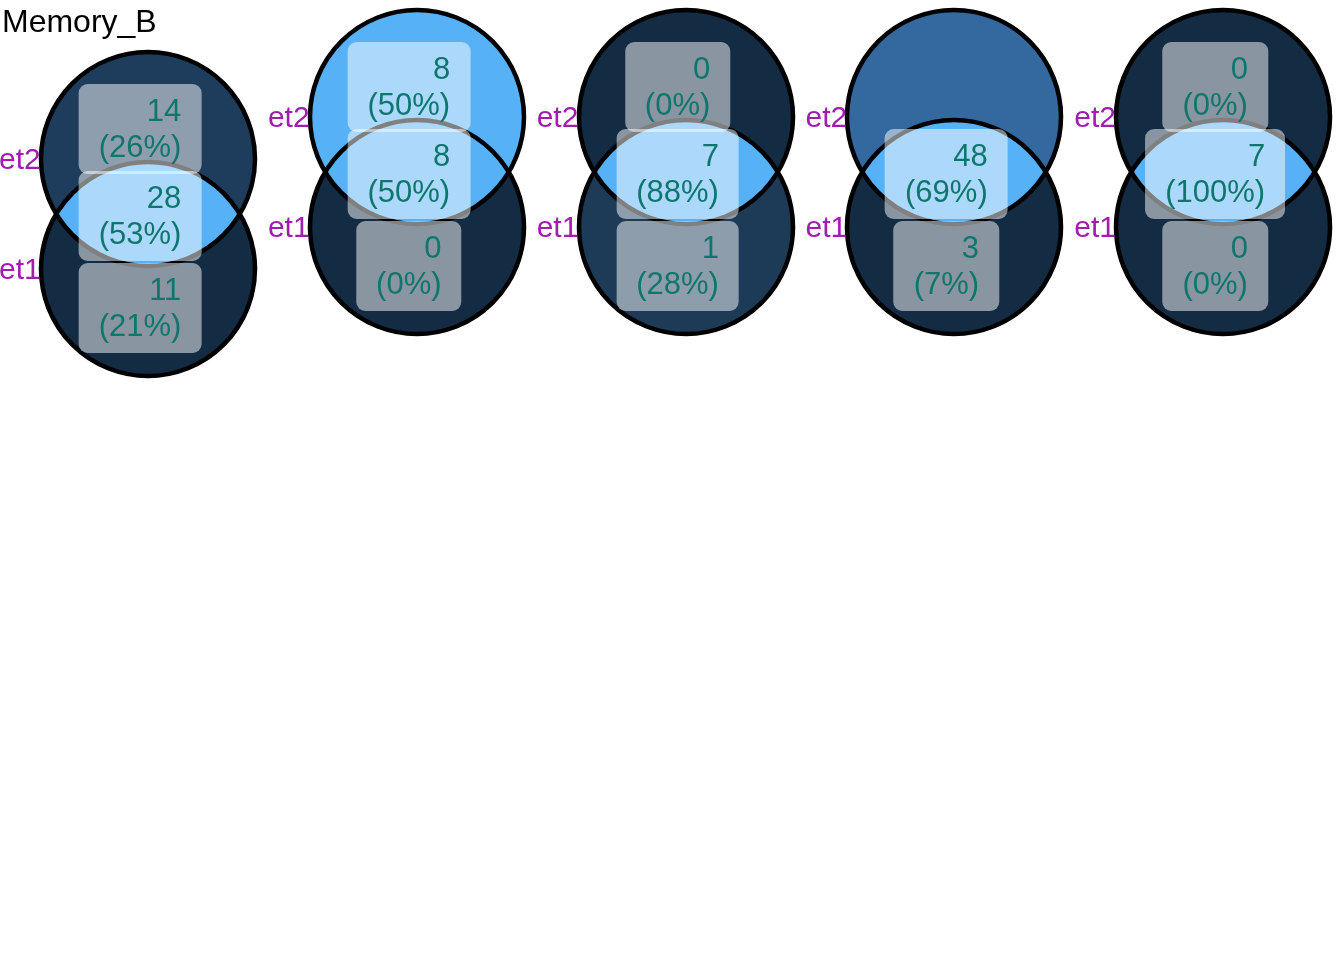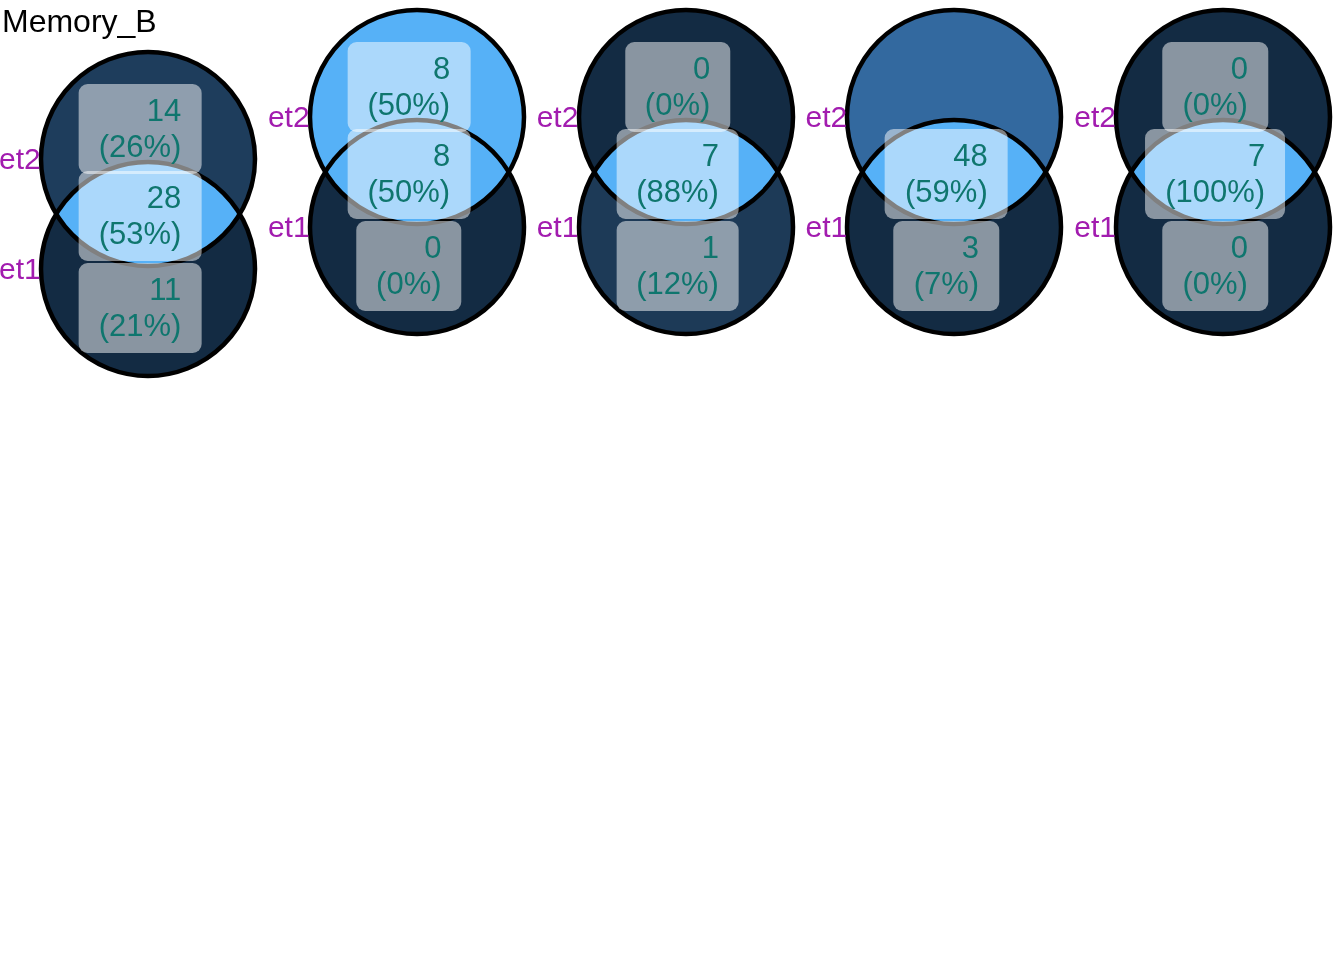--- a/index.html
+++ b/index.html
@@ -136,39 +136,39 @@
         <div class="region-label r-top">
           <div>0</div>
           <div>(0%)</div>
         </div>
         <div class="region-label r-mid">
           <div>7</div>
           <div>(88%)</div>
         </div>
         <div class="region-label r-bot">
           <div>1</div>
-          <div>(12%)</div>
+          <div>(28%)</div>
         </div>
       </div>
     </div>
 
     <div class="panel">
       <div class="venn">
         <svg width="269" height="345" viewBox="0 0 269 345">
           <circle cx="148" cy="117" r="107" fill="#33699f"></circle>
           <circle cx="148" cy="227" r="107" fill="#132b43"></circle>
           <path d="M 56.2 172 A 107 107 0 0 1 239.8 172 A 107 107 0 0 1 56.2 172 Z" fill="#56b1f7"></path>
           <circle cx="148" cy="117" r="107" fill="none" stroke="#000000" stroke-width="4.5"></circle>
           <circle cx="148" cy="227" r="107" fill="none" stroke="#000000" stroke-width="4.5"></circle>
         </svg>
         <div class="set-label set2">et2</div>
         <div class="set-label set1">et1</div>
         <div class="region-label r-mid">
           <div>48</div>
-          <div>(59%)</div>
+          <div>(69%)</div>
         </div>
         <div class="region-label r-bot">
           <div>3</div>
           <div>(7%)</div>
         </div>
       </div>
     </div>
 
     <div class="panel">
       <div class="venn">

